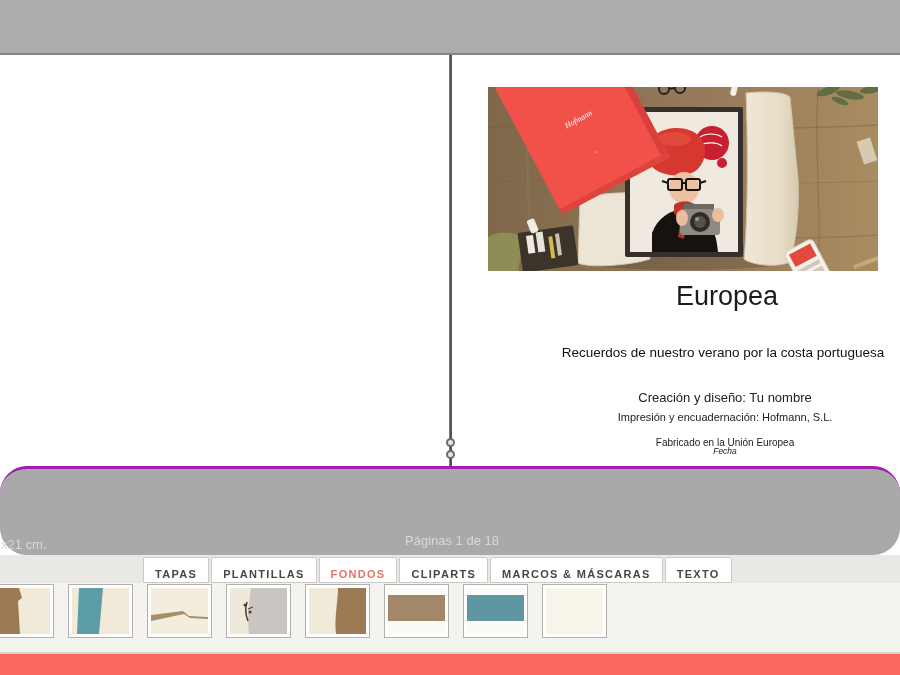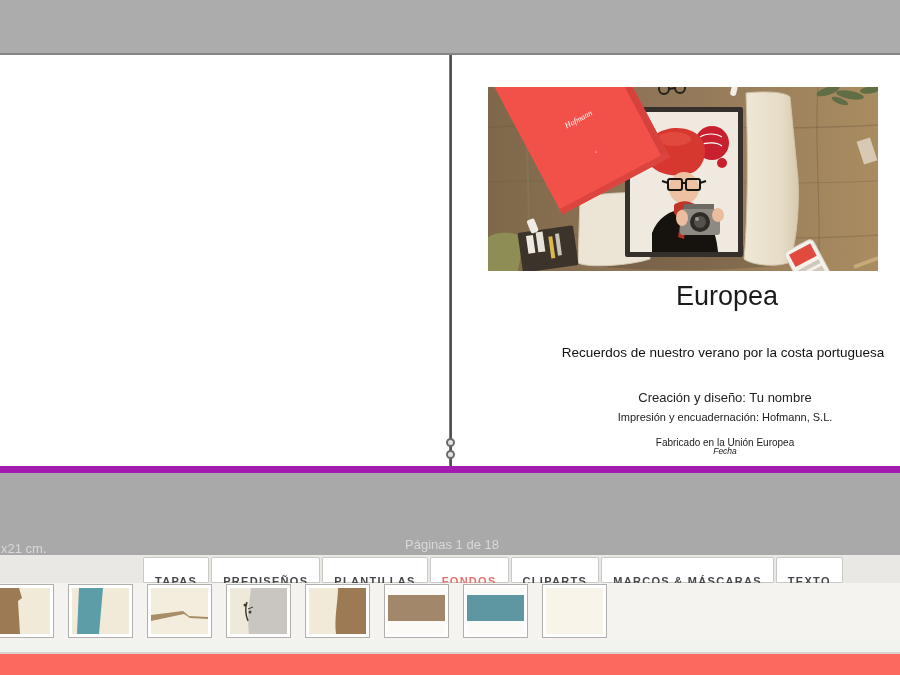--- a/index.html
+++ b/index.html
@@ -29,30 +29,30 @@
   .album-subtitle{position:absolute;left:268px;top:290px;transform:translateX(-50%);
                   font-size:13.5px;color:#101010;white-space:nowrap;}
   .credit{position:absolute;transform:translateX(-50%);left:270px;color:#222;white-space:nowrap;}
   .credit.c0{top:335px;font-size:13px;}
   .credit.c1{top:356px;font-size:11px;}
   .credit.c2{top:382px;font-size:10px;font-weight:normal;}
   .credit.c3{top:391px;font-size:8.5px;font-style:italic;}
 
   
   .bottom-gray{position:absolute;left:0;top:466px;width:900px;height:89px;
-               background:#a9a9a9;border-top:7px solid #a21caf;box-sizing:border-box;}
+               background:#a9a9a9;border-top:3px solid #a21caf;box-sizing:border-box;border-radius:27px;}
   .fmt-label{position:absolute;left:1px;top:68px;font-size:13px;color:#d8d8d8;}
   .pages-label{position:absolute;left:452px;top:64px;transform:translateX(-50%);
                font-size:13px;color:#d8d8d8;white-space:nowrap;}
 
   
   .tab-strip{position:absolute;left:0;top:555px;width:900px;height:28px;background:#eae8e5;}
   .tabs-inner{position:absolute;left:143px;top:2px;display:flex;}
   .tab{background:#fff;border:1px solid #cbc9c5;border-radius:2px 2px 0 0;margin-right:2px;
-       padding:11px 11px;height:26px;line-height:24px;box-sizing:border-box;
+       padding:4px 11px;height:26px;line-height:24px;box-sizing:border-box;
        font-size:11px;font-weight:bold;letter-spacing:1.3px;color:#464646;
        white-space:nowrap;cursor:pointer;text-align:center;}
   .tab.active{color:#e4736b;}
 
   
   .thumb-row{position:absolute;left:0;top:583px;width:900px;height:58px;background:#f4f3ef;}
   .tile{position:absolute;top:1px;width:65px;height:54px;background:#fff;
         border:1px solid #b2b0ac;box-sizing:border-box;padding:3px;cursor:pointer;}
   .tile svg{display:block;width:57px;height:46px;}
 
@@ -196,21 +196,20 @@
   </div>
 
   <div class="bottom-gray">
     <span class="fmt-label">x21 cm.</span>
     <span class="pages-label">Páginas 1 de 18</span>
   </div>
 
   <div class="tab-strip">
     <div class="tabs-inner">
       <div class="tab">TAPAS</div>
-      <div class="tab">PREDISEÑOS</div>
       <div class="tab">PLANTILLAS</div>
       <div class="tab active">FONDOS</div>
       <div class="tab">CLIPARTS</div>
       <div class="tab">MARCOS &amp; MÁSCARAS</div>
       <div class="tab">TEXTO</div>
     </div>
   </div>
 
   <div class="thumb-row">
 

